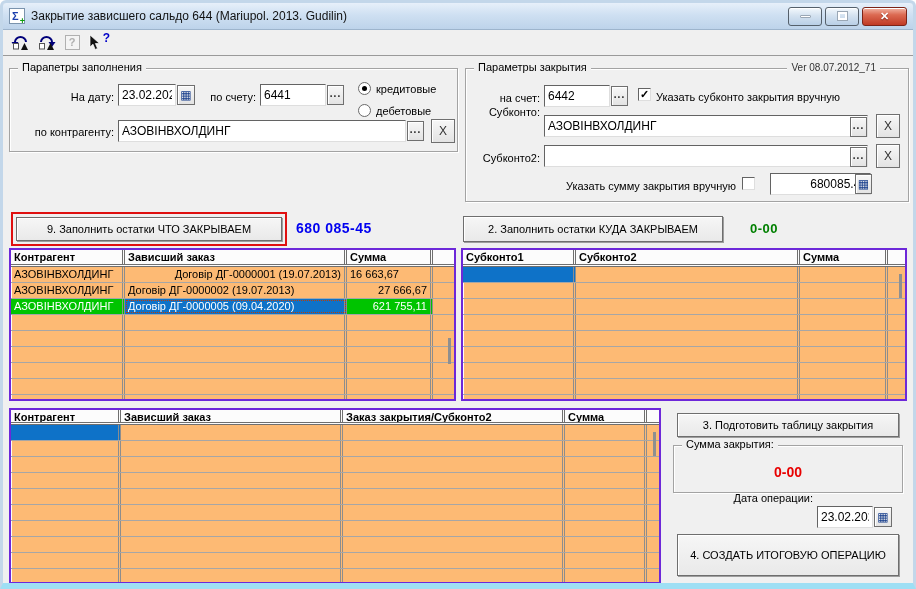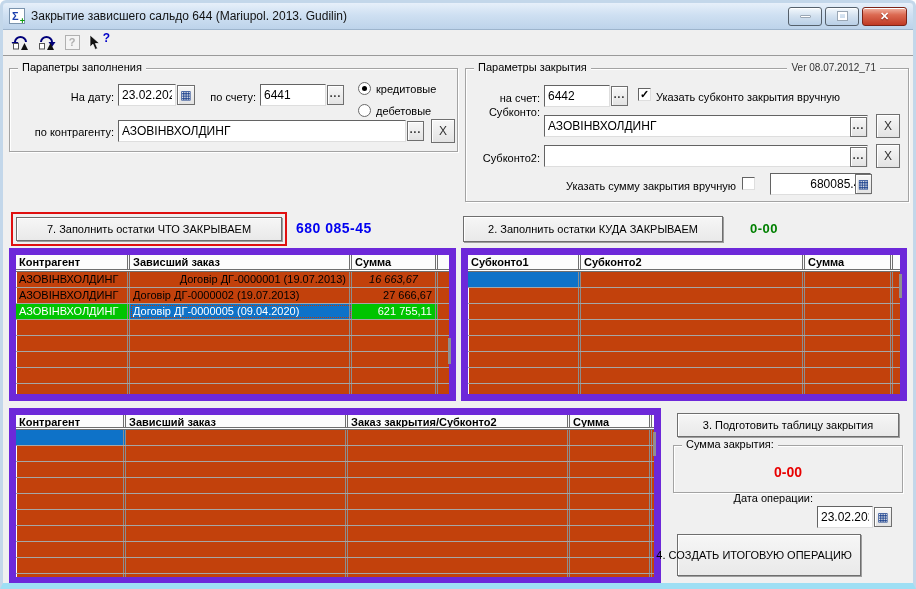--- a/index.html
+++ b/index.html
@@ -105,21 +105,21 @@
     box-shadow: inset 1px 1px 0 #ffffff, 1px 1px 0 #9e9e9e;
     font-size:11px; color:#000; white-space:nowrap; padding:0 8px;
   }
   .redframe { position:absolute; border:2px solid var(--highlight_frame_red,#e01010); }
 
   .total-blue  { position:absolute; font-size:14px; font-weight:bold; color:var(--total_blue,#0000f0); letter-spacing:0.5px; }
   .total-green { position:absolute; font-size:13px; font-weight:bold; color:var(--total_green,#008000); letter-spacing:0.5px; }
   .sum-red     { position:absolute; font-size:14px; font-weight:bold; color:var(--sum_red,#e80000); width:100%; text-align:center; }
 
   
-  .grid { position:absolute; background:#c2410c; border:7px solid #6d28d9; box-shadow:1px 1px 0 #fcfcfc inset; overflow:hidden; }
+  .grid { position:absolute; background:#fdba74; border:2px solid #6d28d9; box-shadow:1px 1px 0 #fcfcfc inset; overflow:hidden; }
   .g-head  { display:flex; border-bottom:3px double #6f6f6f; font-weight:bold; background:#fcfcfc; }
   .g-hcell { flex:none; padding:1px 3px; border-right:3px double #6f6f6f; white-space:nowrap; overflow:hidden; }
   .g-row   { display:flex; height:16px; border-bottom:1px solid #a6a6a6; }
   .g-cell  { flex:none; padding:1px 3px; border-right:3px double #8d8d8d; white-space:nowrap; overflow:hidden; line-height:13px; }
   .c-green { background:var(--selection_green,#00c400); color:#fff; }
   .c-blue  { background:var(--selection_blue,#0e72c8); color:#fff; }
   .c-focus { outline:1px dotted #c03d00; outline-offset:-2px; }
 
   .vsb { position:absolute; width:9px; }
   .vsb .vthumb { position:absolute; left:3px; width:3px; background:#8f8f8f; }
@@ -247,39 +247,39 @@
       <span class="lbl r" style="left:80px; top:110px; width:190px;">Указать сумму закрытия вручную</span>
       <span class="checkbox" style="left:276px; top:108px;"></span>
       <input class="edit num" style="left: 288px; top: 104px; width: 101px; margin-left: 16px;" value="680085.45">
       <div class="calcbtn" style="left:389px; top:105px;">
         <span>▦</span>
       </div>
     </div>
 
     <div class="redframe" style="left:8px; top:156px; width:276px; height:34px;"></div>
     <div class="stepbtn" style="left:13px; top:161px; width:266px; height:24px;">
-      <span>7. Заполнить остатки ЧТО ЗАКРЫВАЕМ</span>
+      <span>9. Заполнить остатки ЧТО ЗАКРЫВАЕМ</span>
     </div>
     <div class="total-blue" style="left:293px; top:164px;">680 085-45</div>
 
     <div class="stepbtn" style="left:460px; top:160px; width:260px; height:26px;">
       <span>2. Заполнить остатки КУДА ЗАКРЫВАЕМ</span>
     </div>
     <div class="total-green" style="left:747px; top:165px;">0-00</div>
 
     <div class="grid" style="left:6px; top:192px; width:447px; height:153px;">
         <div class="g-head" style="height: 17px;">
           <div class="g-hcell" style="width: 114px;">Контрагент</div>
           <div class="g-hcell" style="width: 222px;">Зависший заказ</div>
           <div class="g-hcell" style="width: 86px;">Сумма</div>
         </div>
         <div class="g-row">
           <div class="g-cell" style="width: 114px;">АЗОВІНВХОЛДИНГ</div>
           <div class="g-cell" style="width: 222px; text-align: right;">Договір ДГ-0000001 (19.07.2013)</div>
-          <div class="g-cell" style="width: 86px; text-align: center; font-style: italic;">16 663,67</div>
+          <div class="g-cell" style="width: 86px; text-align: left;">16 663,67</div>
         </div>
         <div class="g-row">
           <div class="g-cell" style="width: 114px;">АЗОВІНВХОЛДИНГ</div>
           <div class="g-cell" style="width: 222px;">Договір ДГ-0000002 (19.07.2013)</div>
           <div class="g-cell" style="width: 86px; text-align: right;">27 666,67</div>
         </div>
         <div class="g-row">
           <div class="g-cell c-green" style="width: 114px;">АЗОВІНВХОЛДИНГ</div>
           <div class="g-cell c-blue c-focus" style="width: 222px;">Договір ДГ-0000005 (09.04.2020)</div>
           <div class="g-cell c-green" style="width: 86px; text-align: right;">621 755,11</div>
@@ -455,18 +455,18 @@
       <span class="gb-title">Сумма закрытия:</span>
       <div class="sum-red" style="top:18px;">0-00</div>
     </div>
 
     <span class="lbl r" style="left:714px; top:435px; width:96px;">Дата операции:</span>
     <input class="edit" style="left: 814px; top: 450px; width: 56px;" value="23.02.2026">
     <div class="calbtn" style="left:871px; top:451px;">
       <span>▦</span>
     </div>
 
-    <div class="stepbtn" style="left:674px; top:478px; width:184px; height:42px;justify-content:flex-end;">
+    <div class="stepbtn" style="left:674px; top:478px; width:222px; height:42px;">
       <span>4. СОЗДАТЬ ИТОГОВУЮ ОПЕРАЦИЮ</span>
     </div>
 
   </div>
 </div>
 
 </body></html>

